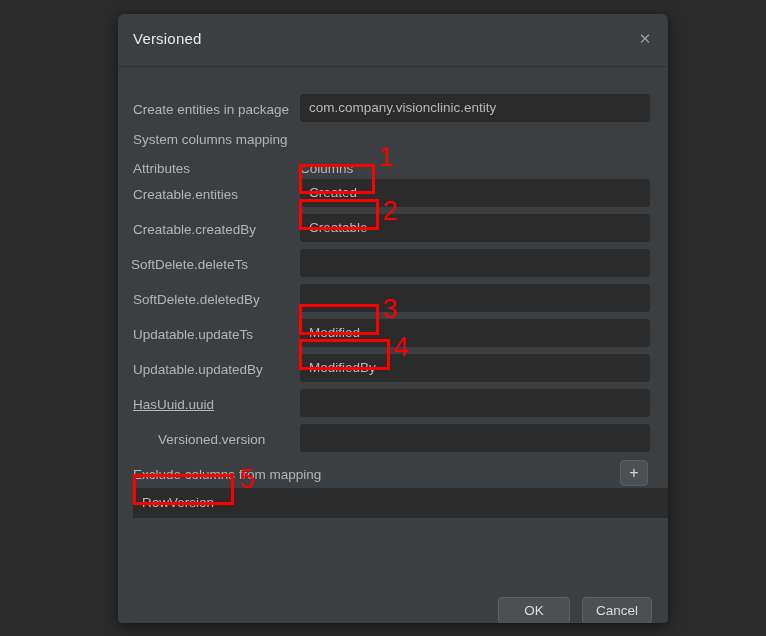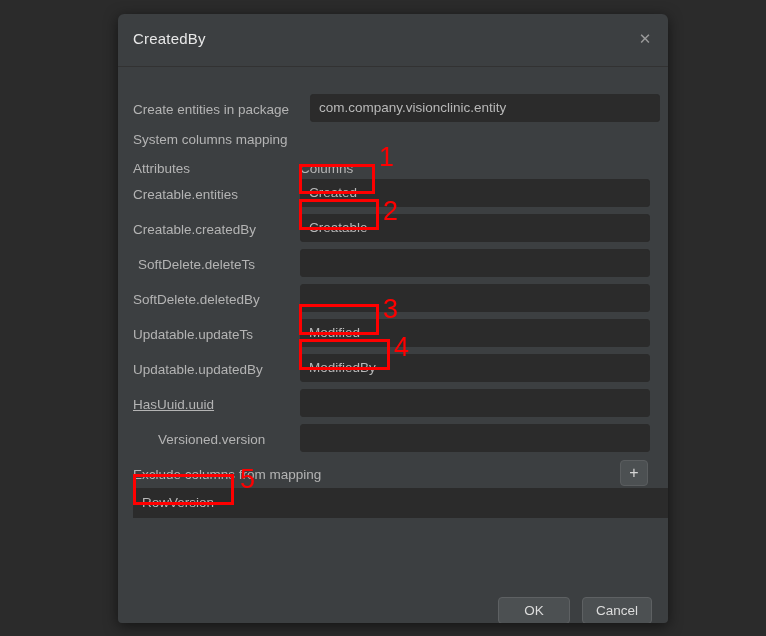--- a/index.html
+++ b/index.html
@@ -154,41 +154,41 @@
     cursor: pointer;
     user-select: none;
   }
 </style>
 </head>
 <body>
 
 <div class="dialog">
 
   <div class="dialog-header">
-    <div class="dialog-title">CreatedBy</div>
+    <div class="dialog-title">Versioned</div>
     <div class="close-btn">✕</div>
   </div>
 
   <div class="dialog-body">
 
     <div class="label" style="left:15px; top:34px;">Create entities in package</div>
-    <div class="field" style="left:182px; top:26px; width:350px;margin-left:10px;">com.company.visionclinic.entity</div>
+    <div class="field" style="left:182px; top:26px; width:350px;">com.company.visionclinic.entity</div>
 
     <div class="label" style="left:15px; top:64px;">System columns mapping</div>
 
     <div class="label" style="left:15px; top:93px;text-align:right;">Attributes</div>
     <div class="label" style="left:182px; top:93px;">Columns</div>
 
     <div class="label" style="left:15px; top:119px;">Creatable.entities</div>
     <div class="field" style="left:182px; top:111px; width:350px;">Created</div>
 
     <div class="label" style="left:15px; top:154px;">Creatable.createdBy</div>
     <div class="field" style="left:182px; top:146px; width:350px;">Creatable</div>
 
-    <div class="label" style="left:20px; top:189px;">SoftDelete.deleteTs</div>
+    <div class="label" style="left:13px; top:189px;">SoftDelete.deleteTs</div>
     <div class="field" style="left:182px; top:181px; width:350px;"></div>
 
     <div class="label" style="left:15px; top:224px;">SoftDelete.deletedBy</div>
     <div class="field" style="left:182px; top:216px; width:350px;"></div>
 
     <div class="label" style="left:15px; top:259px;">Updatable.updateTs</div>
     <div class="field" style="left:182px; top:251px; width:350px;">Modified</div>
 
     <div class="label" style="left:15px; top:294px;">Updatable.updatedBy</div>
     <div class="field" style="left:182px; top:286px; width:350px;">ModifiedBy</div>

